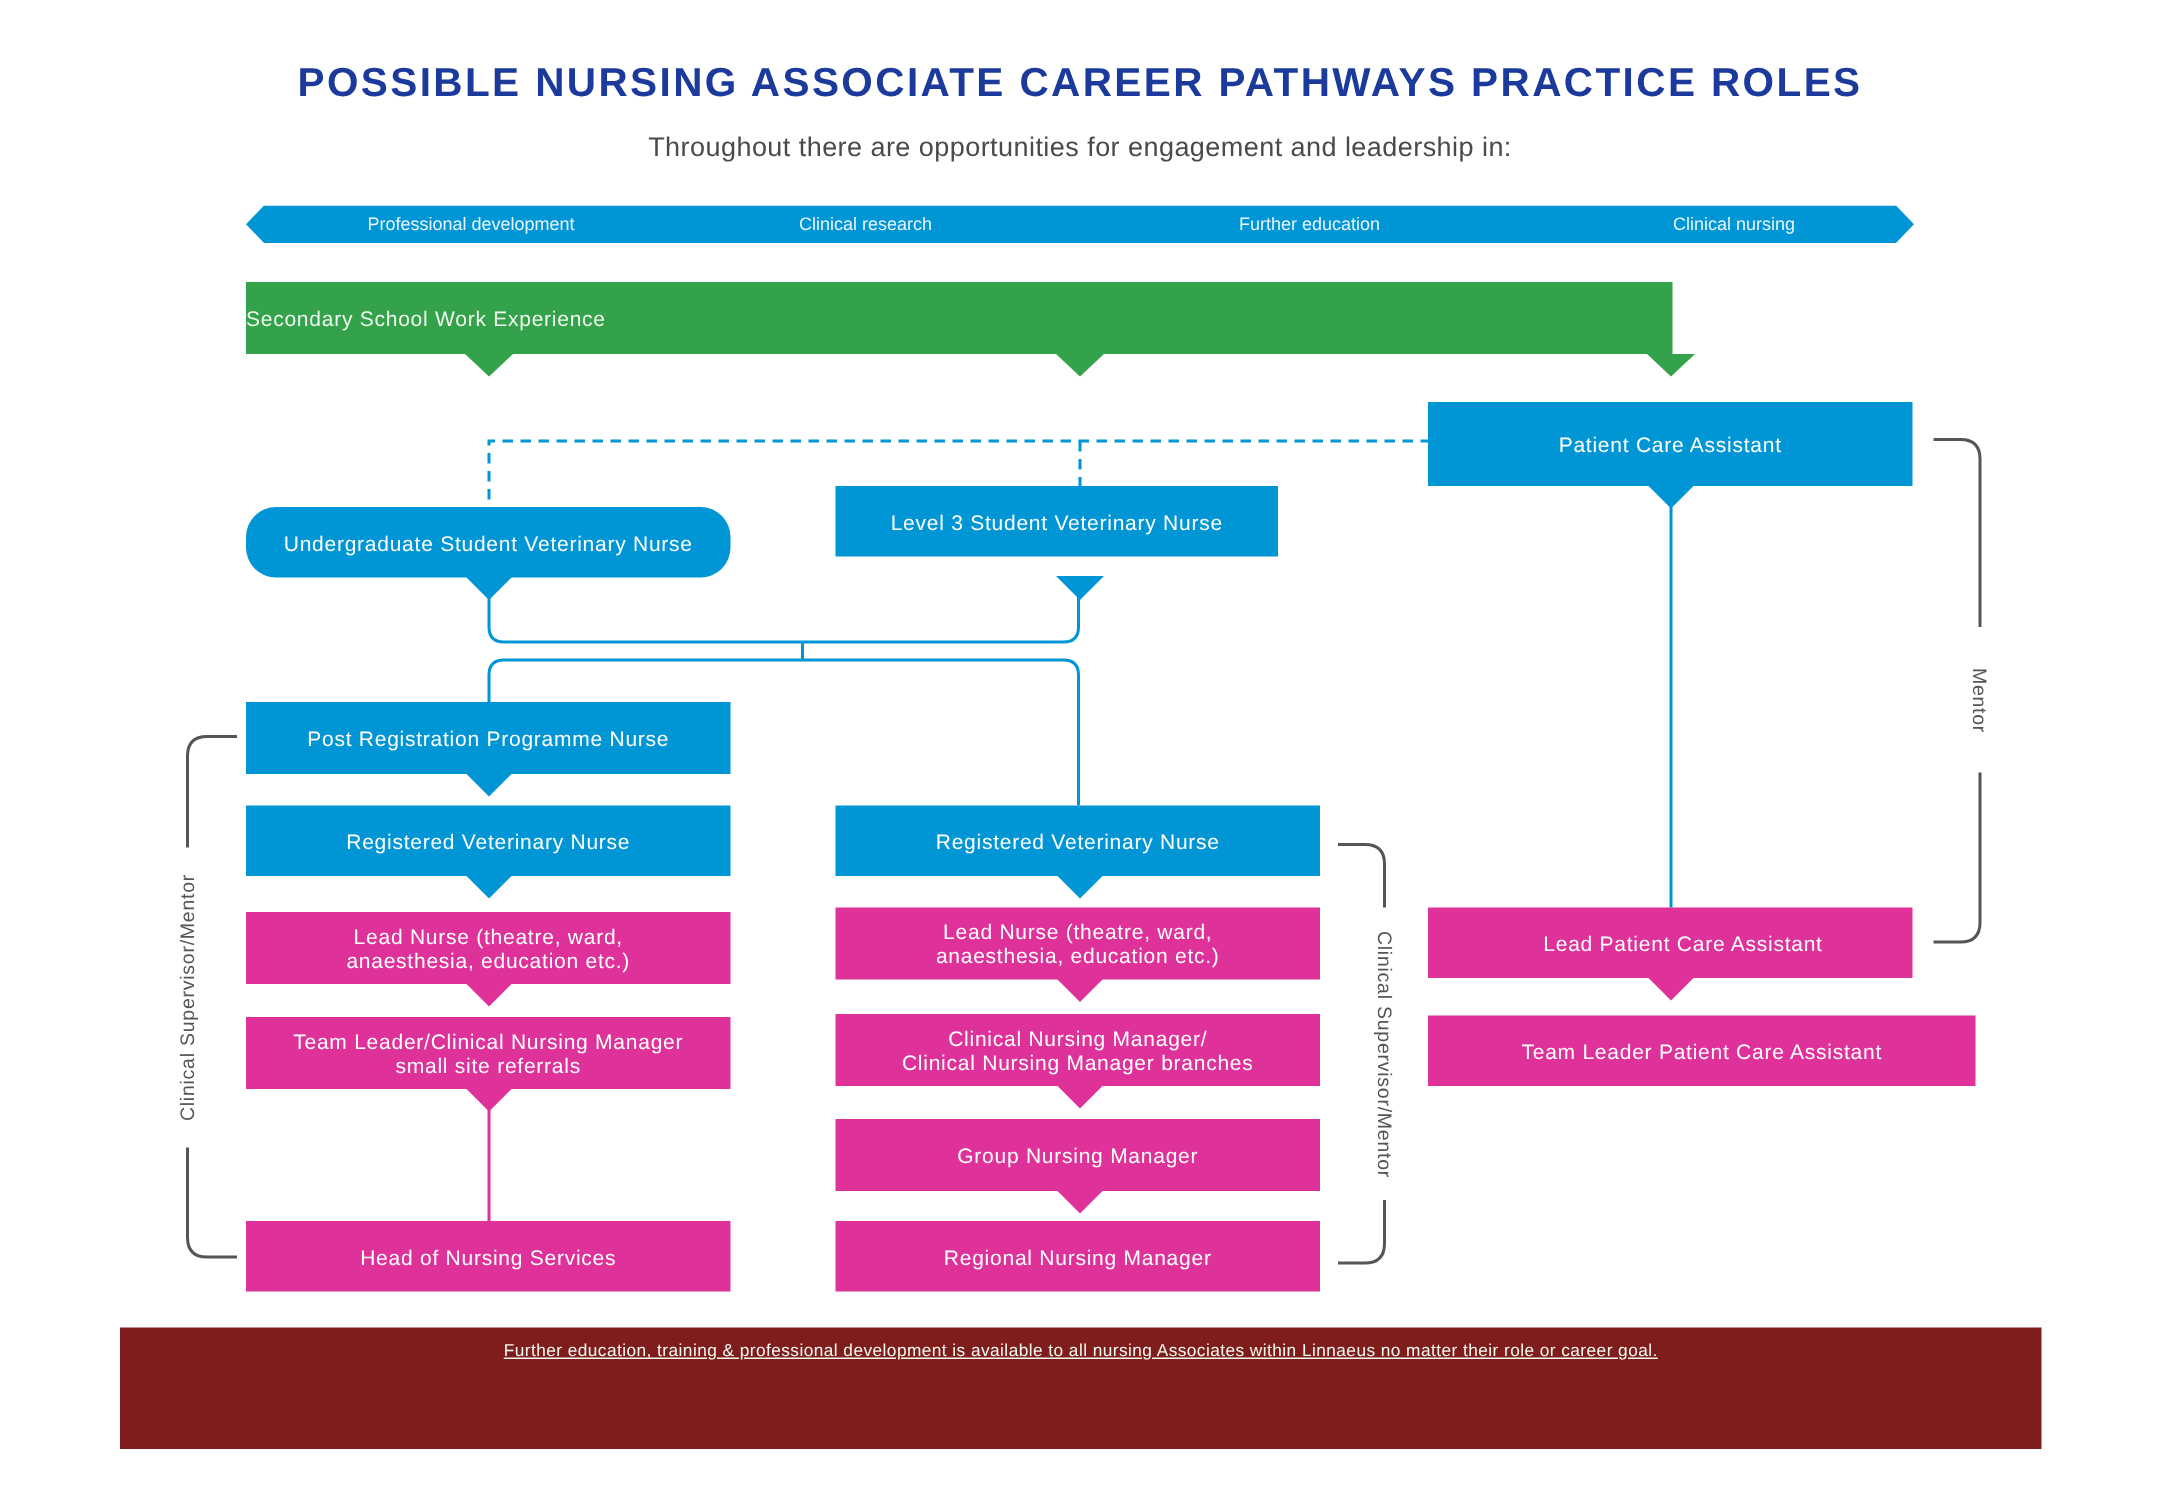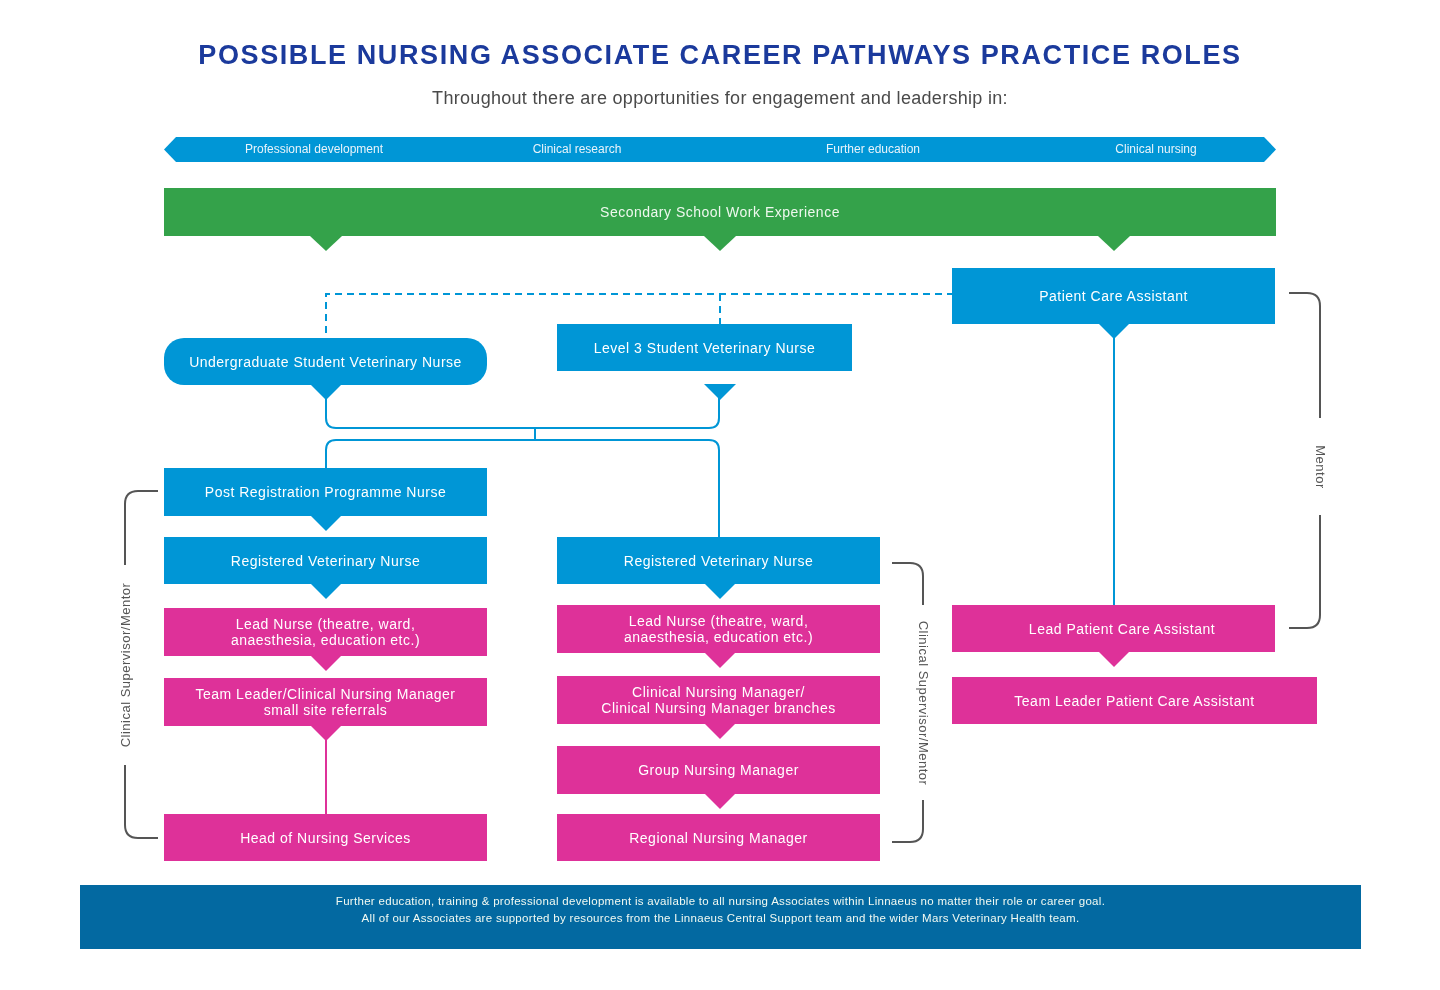--- a/index.html
+++ b/index.html
@@ -2,26 +2,26 @@
 <html><head>
 <meta charset="utf-8">
 <style>
   html, body { margin:0; padding:0; background:#ffffff; }
   body { width:1440px; height:990px; position:relative; overflow:hidden; font-family:"Liberation Sans", "DejaVu Sans", sans-serif; }
   .title { position:absolute; left:0; top:40px; width:1440px; text-align:center; color:#1b3a9c; font-weight:bold; font-size:27px; letter-spacing:1.6px; }
   .subtitle { position:absolute; left:0; top:88px; width:1440px; text-align:center; color:#4a4a4a; font-size:18px; letter-spacing:0.3px; }
   .ribbon { position:absolute; left:164px; top:137px; width:1112px; height:25px; }
   .ribbon svg { position:absolute; left:0; top:0; }
   .ribbon-label { position:absolute; top:5px; color:#e8f4fb; font-size:12px; transform:translateX(-50%); white-space:nowrap;text-align:right; }
-  .banner { position:absolute; left:164px; top:188px; width:1112px; height:48px; background:#34a24a; color:#eef8ee; font-size:14px; letter-spacing:0.5px; display:flex; align-items:center; justify-content:center; }
+  .banner { position:absolute; left:164px; top:188px; width:951px; height:48px; background:#34a24a; color:#eef8ee; font-size:14px; letter-spacing:0.5px; display:flex; align-items:center; justify-content:flex-start; }
   .node { position:absolute; color:#ffffff; font-size:14px; letter-spacing:0.5px; text-align:center; display:flex; align-items:center; justify-content:center; line-height:16px; white-space:pre-line; box-sizing:border-box; padding:0 8px; }
   .blue { background:#0096d6; }
   .pink { background:#de3199; }
   .bracket-label { position:absolute; color:#555; font-size:13px; letter-spacing:0.5px; white-space:nowrap; }
-  .footer { position:absolute; left:80px; top:885px; width:1281px; height:64px; background:#0369a1; color:#f2faf2; font-size:11.5px; letter-spacing:0.3px; text-align:center; box-sizing:border-box; padding-top:8px; line-height:17px; }
+  .footer { position:absolute; left:80px; top:885px; width:1281px; height:81px; background:#7f1d1d; color:#f2faf2; font-size:11.5px; letter-spacing:0.3px; text-align:center; box-sizing:border-box; padding-top:8px; line-height:17px;text-decoration:underline; }
   .footer .hl { background:#de3199; color:#fff; padding:0 2px; }
   svg.connectors { position:absolute; left:0; top:0; pointer-events:none; }
 </style>
 </head>
 <body>
 
 <div class="title">POSSIBLE NURSING ASSOCIATE CAREER PATHWAYS PRACTICE ROLES</div>
 <div class="subtitle">Throughout there are opportunities for engagement and leadership in:</div>
 
 <div class="ribbon">
@@ -97,14 +97,13 @@
 <div class="node pink" style="left:557px;top:814px;width:323px;height:47px;">Regional Nursing Manager</div>
 <div class="node pink" style="left:952px;top:605px;width:323px;height:47px;padding-left:25px;">Lead Patient Care Assistant</div>
 <div class="node pink" style="left:952px;top:677px;width:365px;height:47px;">Team Leader Patient Care Assistant</div>
 
 <div class="bracket-label" style="left:125px;top:665px;transform:translate(-50%,-50%) rotate(-90deg);">Clinical Supervisor/Mentor</div>
 <div class="bracket-label" style="left:923px;top:703px;transform:translate(-50%,-50%) rotate(90deg);">Clinical Supervisor/Mentor</div>
 <div class="bracket-label" style="left:1320px;top:467px;transform:translate(-50%,-50%) rotate(90deg);">Mentor</div>
 
 <div class="footer">
   <div>Further education, training &amp; professional development is available to all nursing Associates within Linnaeus no matter their role or career goal.</div>
-  <div>All of our Associates are supported by resources from the Linnaeus Central Support team and the wider Mars Veterinary Health team.</div>
 </div>
 
 </body></html>

